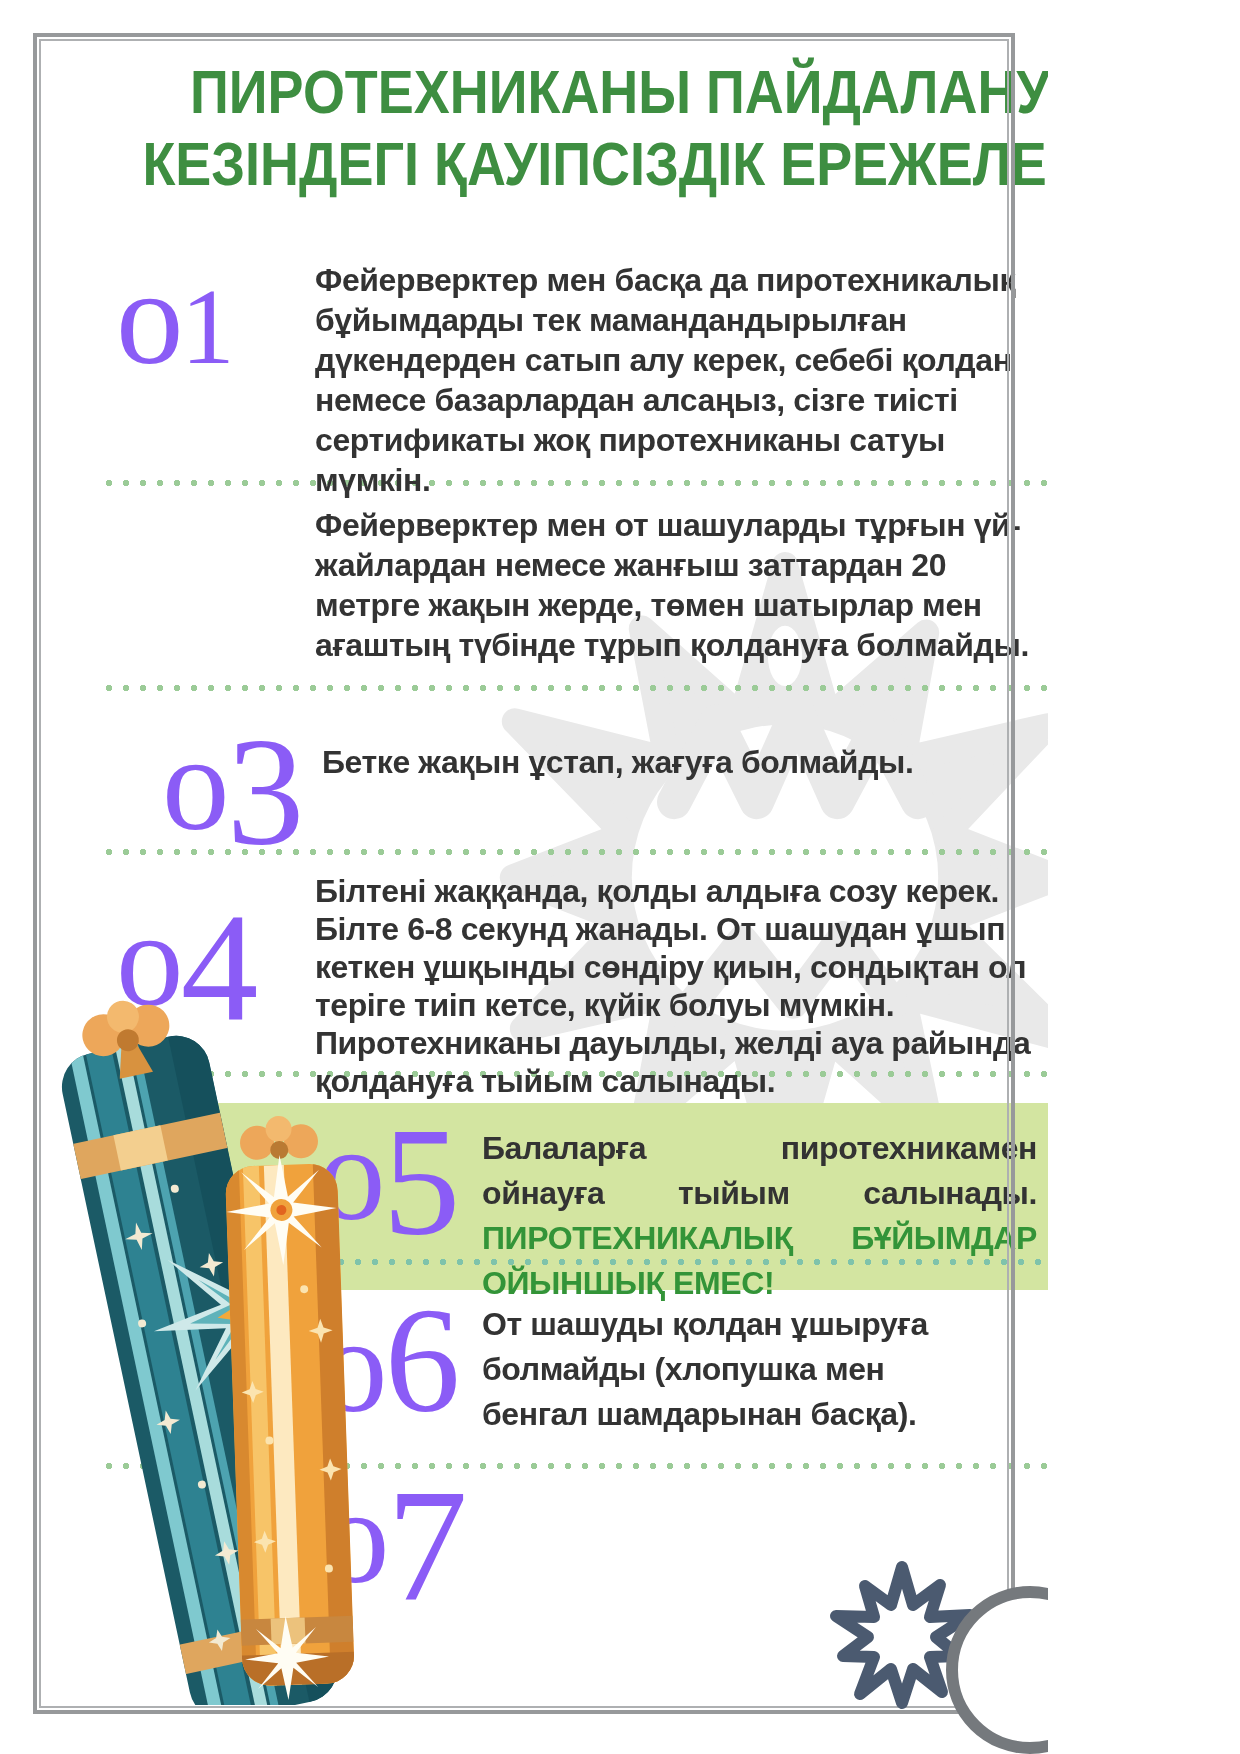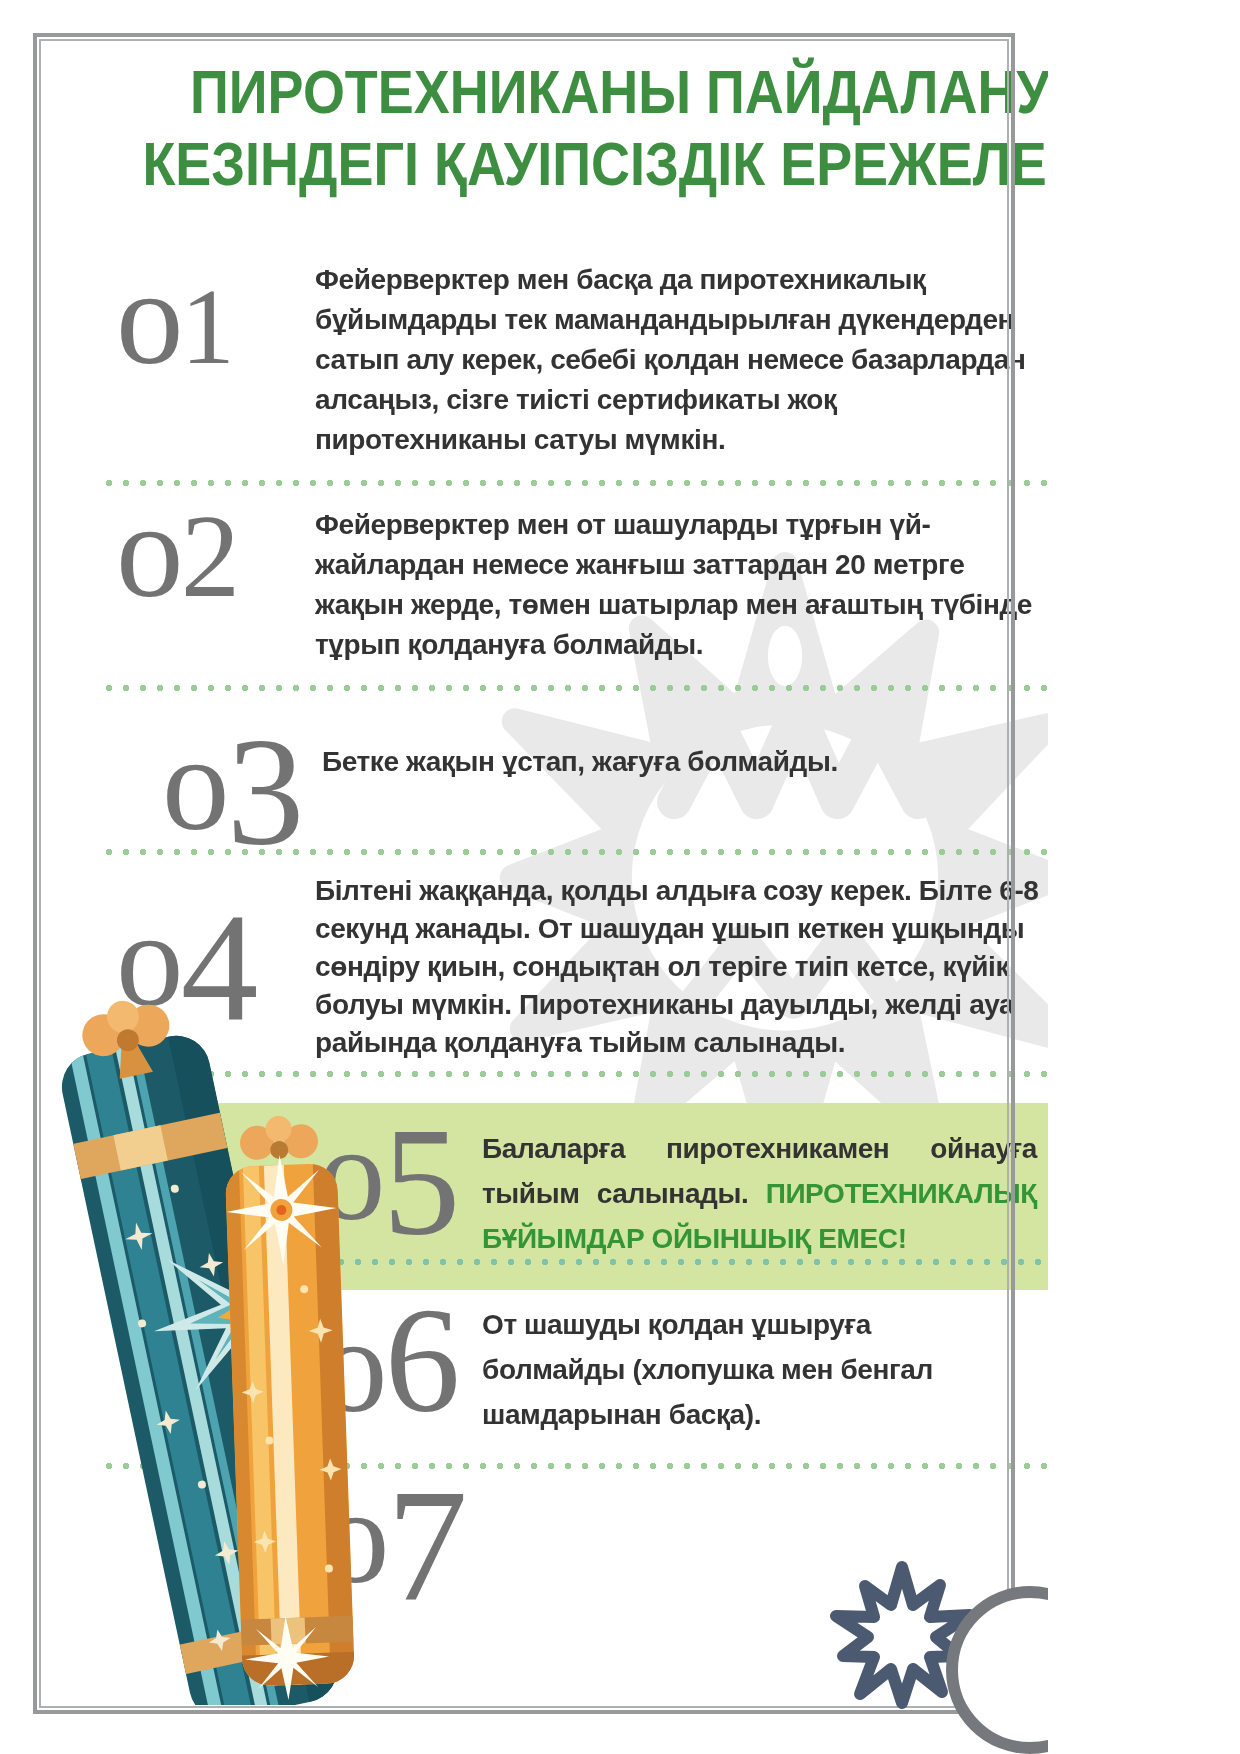--- a/index.html
+++ b/index.html
@@ -10,32 +10,32 @@
          border:4px solid #97999b;z-index:10;pointer-events:none;}
   .frame-inner{position:absolute;left:2px;top:2px;right:2px;bottom:2px;
          border:2px solid #aeb0b2;}
   
   .watermark{position:absolute;left:420px;top:545px;width:730px;height:645px;z-index:0;}
   
   .title{position:absolute;left:40px;top:56px;width:1160px;text-align:center;z-index:2;
          color:#3e8e41;font-weight:bold;font-size:62px;line-height:72px;
          transform:scaleX(.87);transform-origin:center top;letter-spacing:0;}
   
-  .bn{position:absolute;z-index:2;color:#737373;
+  .bn{position:absolute;z-index:2;color:#8b5cf6;
       font-family:"Liberation Serif","DejaVu Serif",serif;
       font-size:135px;line-height:1;letter-spacing:-.02em;white-space:nowrap;text-align:center;}
   .bn span{display:inline-block;line-height:1;}
   .bn .g0{font-size:1em;}
   .bn .g1{font-size:.80em;}
   .bn .g2{font-size:.88em;}
   .bn .g3,.bn .g4,.bn .g5{font-size:1.15em;transform:translateY(.09em);}
   .bn .g6{font-size:1.12em;}
   .bn .g7{font-size:1.2em;transform:translateY(.11em);}
   
-  .rtext{position:absolute;z-index:2;color:#333;font-weight:bold;font-size:28px;
+  .rtext{position:absolute;z-index:2;color:#333;font-weight:bold;font-size:32px;
          line-height:40px;letter-spacing:-.4px;margin:0;}
   .rtext.just{text-align:justify;}
   .em{color:#339438;}
   
   .dots{position:absolute;height:8px;z-index:1;background-repeat:repeat-x;
         background-size:17px 8px;background-position:left center;}
   .dots-green{background-image:radial-gradient(circle 3.4px at 4px 4px,#9bcb97 98%,transparent);}
   .dots-teal{background-image:radial-gradient(circle 3.4px at 4px 4px,#7fc3ab 98%,transparent);}
   
   .hbox{position:absolute;left:102px;top:1103px;width:1103px;height:187px;z-index:1;
@@ -59,21 +59,20 @@
   <div class="title">
     <div>ПИРОТЕХНИКАНЫ ПАЙДАЛАНУ</div>
     <div>КЕЗІНДЕГІ ҚАУІПСІЗДІК ЕРЕЖЕЛЕРІ</div>
   </div>
 
   <div class="bn" style="left:116px;top:250px;"><span class="g0">o</span><span class="g1">1</span></div>
   <p class="rtext" style="left:315px;top:260px;width:725px;">Фейерверктер мен басқа да пиротехникалық бұйымдарды тек мамандандырылған дүкендерден сатып алу керек, себебі қолдан немесе базарлардан алсаңыз, сізге тиісті сертификаты жоқ пиротехниканы сатуы мүмкін.</p>
 
   <div class="dots dots-green" style="left:105px;top:479px;width:1045px;"></div>
 
-  <div class="bn" style="left:116px;top:483px;"><span class="g0">o</span><span class="g2">2</span></div>
   <p class="rtext" style="left:315px;top:505px;width:725px;">Фейерверктер мен от шашуларды тұрғын үй-жайлардан немесе жанғыш заттардан 20 метрге жақын жерде, төмен шатырлар мен ағаштың түбінде тұрып қолдануға болмайды.</p>
 
   <div class="dots dots-green" style="left:105px;top:684px;width:1045px;"></div>
 
   <div class="bn" style="left:130px;top:700px;margin-left:32px;"><span class="g0">o</span><span class="g3">3</span></div>
   <p class="rtext" style="left:322px;top:742px;width:725px;">Бетке жақын ұстап, жағуға болмайды.</p>
 
   <div class="dots dots-green" style="left:105px;top:848px;width:1045px;"></div>
 
   <div class="bn" style="left:116px;top:876px;"><span class="g0">o</span><span class="g4">4</span></div>

